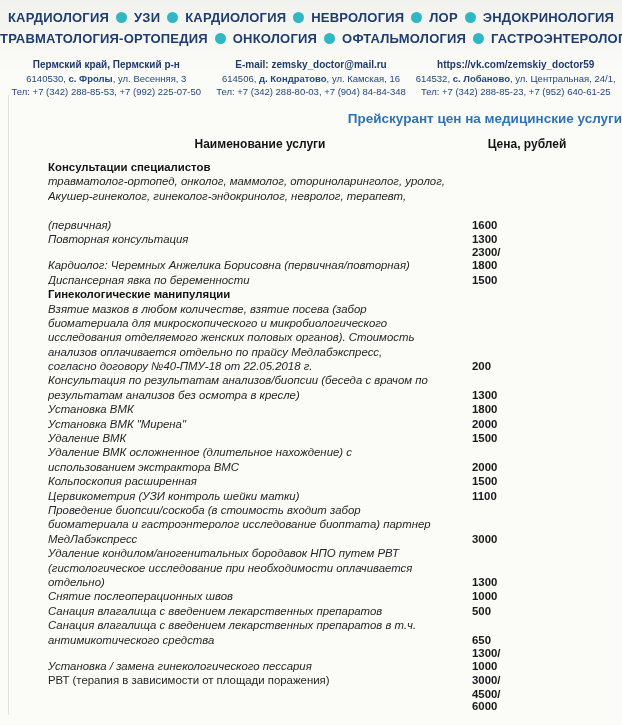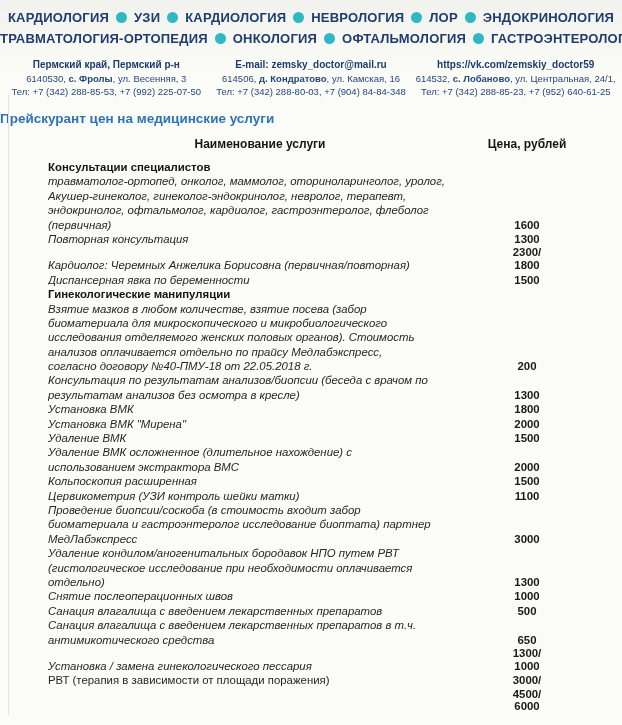--- a/index.html
+++ b/index.html
@@ -31,31 +31,31 @@
     display:inline-block; width:11px; height:11px; border-radius:50%;
     background:#2fb7c3; margin:0 7px; vertical-align:-1px;
   }
   
   .contacts { display:flex; margin-top:9px; padding:0 4px; }
   .contact-col { flex:1; text-align:center; color:#26477d; font-size:9.5px; line-height:13px; }
   .contact-title { font-weight:bold; font-size:10px; color:#1e3c6e; margin-bottom:1px; }
   .contact-addr b { font-weight:bold; }
   
   .doc-title {
-    text-align:left; color:#2e74b5; font-weight:bold; font-size:13.5px;
+    text-align:right; color:#2e74b5; font-weight:bold; font-size:13.5px;
     margin-top:13px;
   }
   
   .table { margin-top:11px; padding:0 40px 0 48px; }
   .thead { display:flex; font-weight:bold; font-size:12px; color:#151515; margin-bottom:9px; }
   .thead .nm { flex:1; text-align:center; }
   .thead .pr { width:110px; text-align:center; }
   .row { display:flex; height:14.4px; line-height:14.4px; font-size:11.4px; }
   .row .nm { flex:1; padding-right:8px; white-space:nowrap; overflow:hidden; color:#262626; }
-  .row .pr { width:110px; text-align:center; font-weight:bold; color:#1a1a1a; }
+  .row .pr { width:110px; font-weight:bold; color:#1a1a1a; }
   .row.section .nm { font-weight:bold; font-style:normal; color:#141414; }
   .row.item .nm { font-style:italic; }
   .row.plain .nm { font-style:normal; }
   .row.tight { height:12px; line-height:12px; }
 </style>
 </head>
 <body>
 
 <div class="page">
 
@@ -96,21 +96,20 @@
   </div>
         <div class="row item">
     <span class="nm">травматолог-ортопед, онколог, маммолог, оториноларинголог, уролог,</span>
     <span class="pr"></span>
   </div>
         <div class="row item">
     <span class="nm">Акушер-гинеколог, гинеколог-эндокринолог, невролог, терапевт,</span>
     <span class="pr"></span>
   </div>
         <div class="row item">
-    <span class="nm">эндокринолог, офтальмолог, кардиолог, гастроэнтеролог, флеболог</span>
     <span class="pr"></span>
   </div>
         <div class="row item">
     <span class="nm">(первичная)</span>
     <span class="pr">1600</span>
   </div>
         <div class="row item">
     <span class="nm">Повторная консультация</span>
     <span class="pr">1300</span>
   </div>

